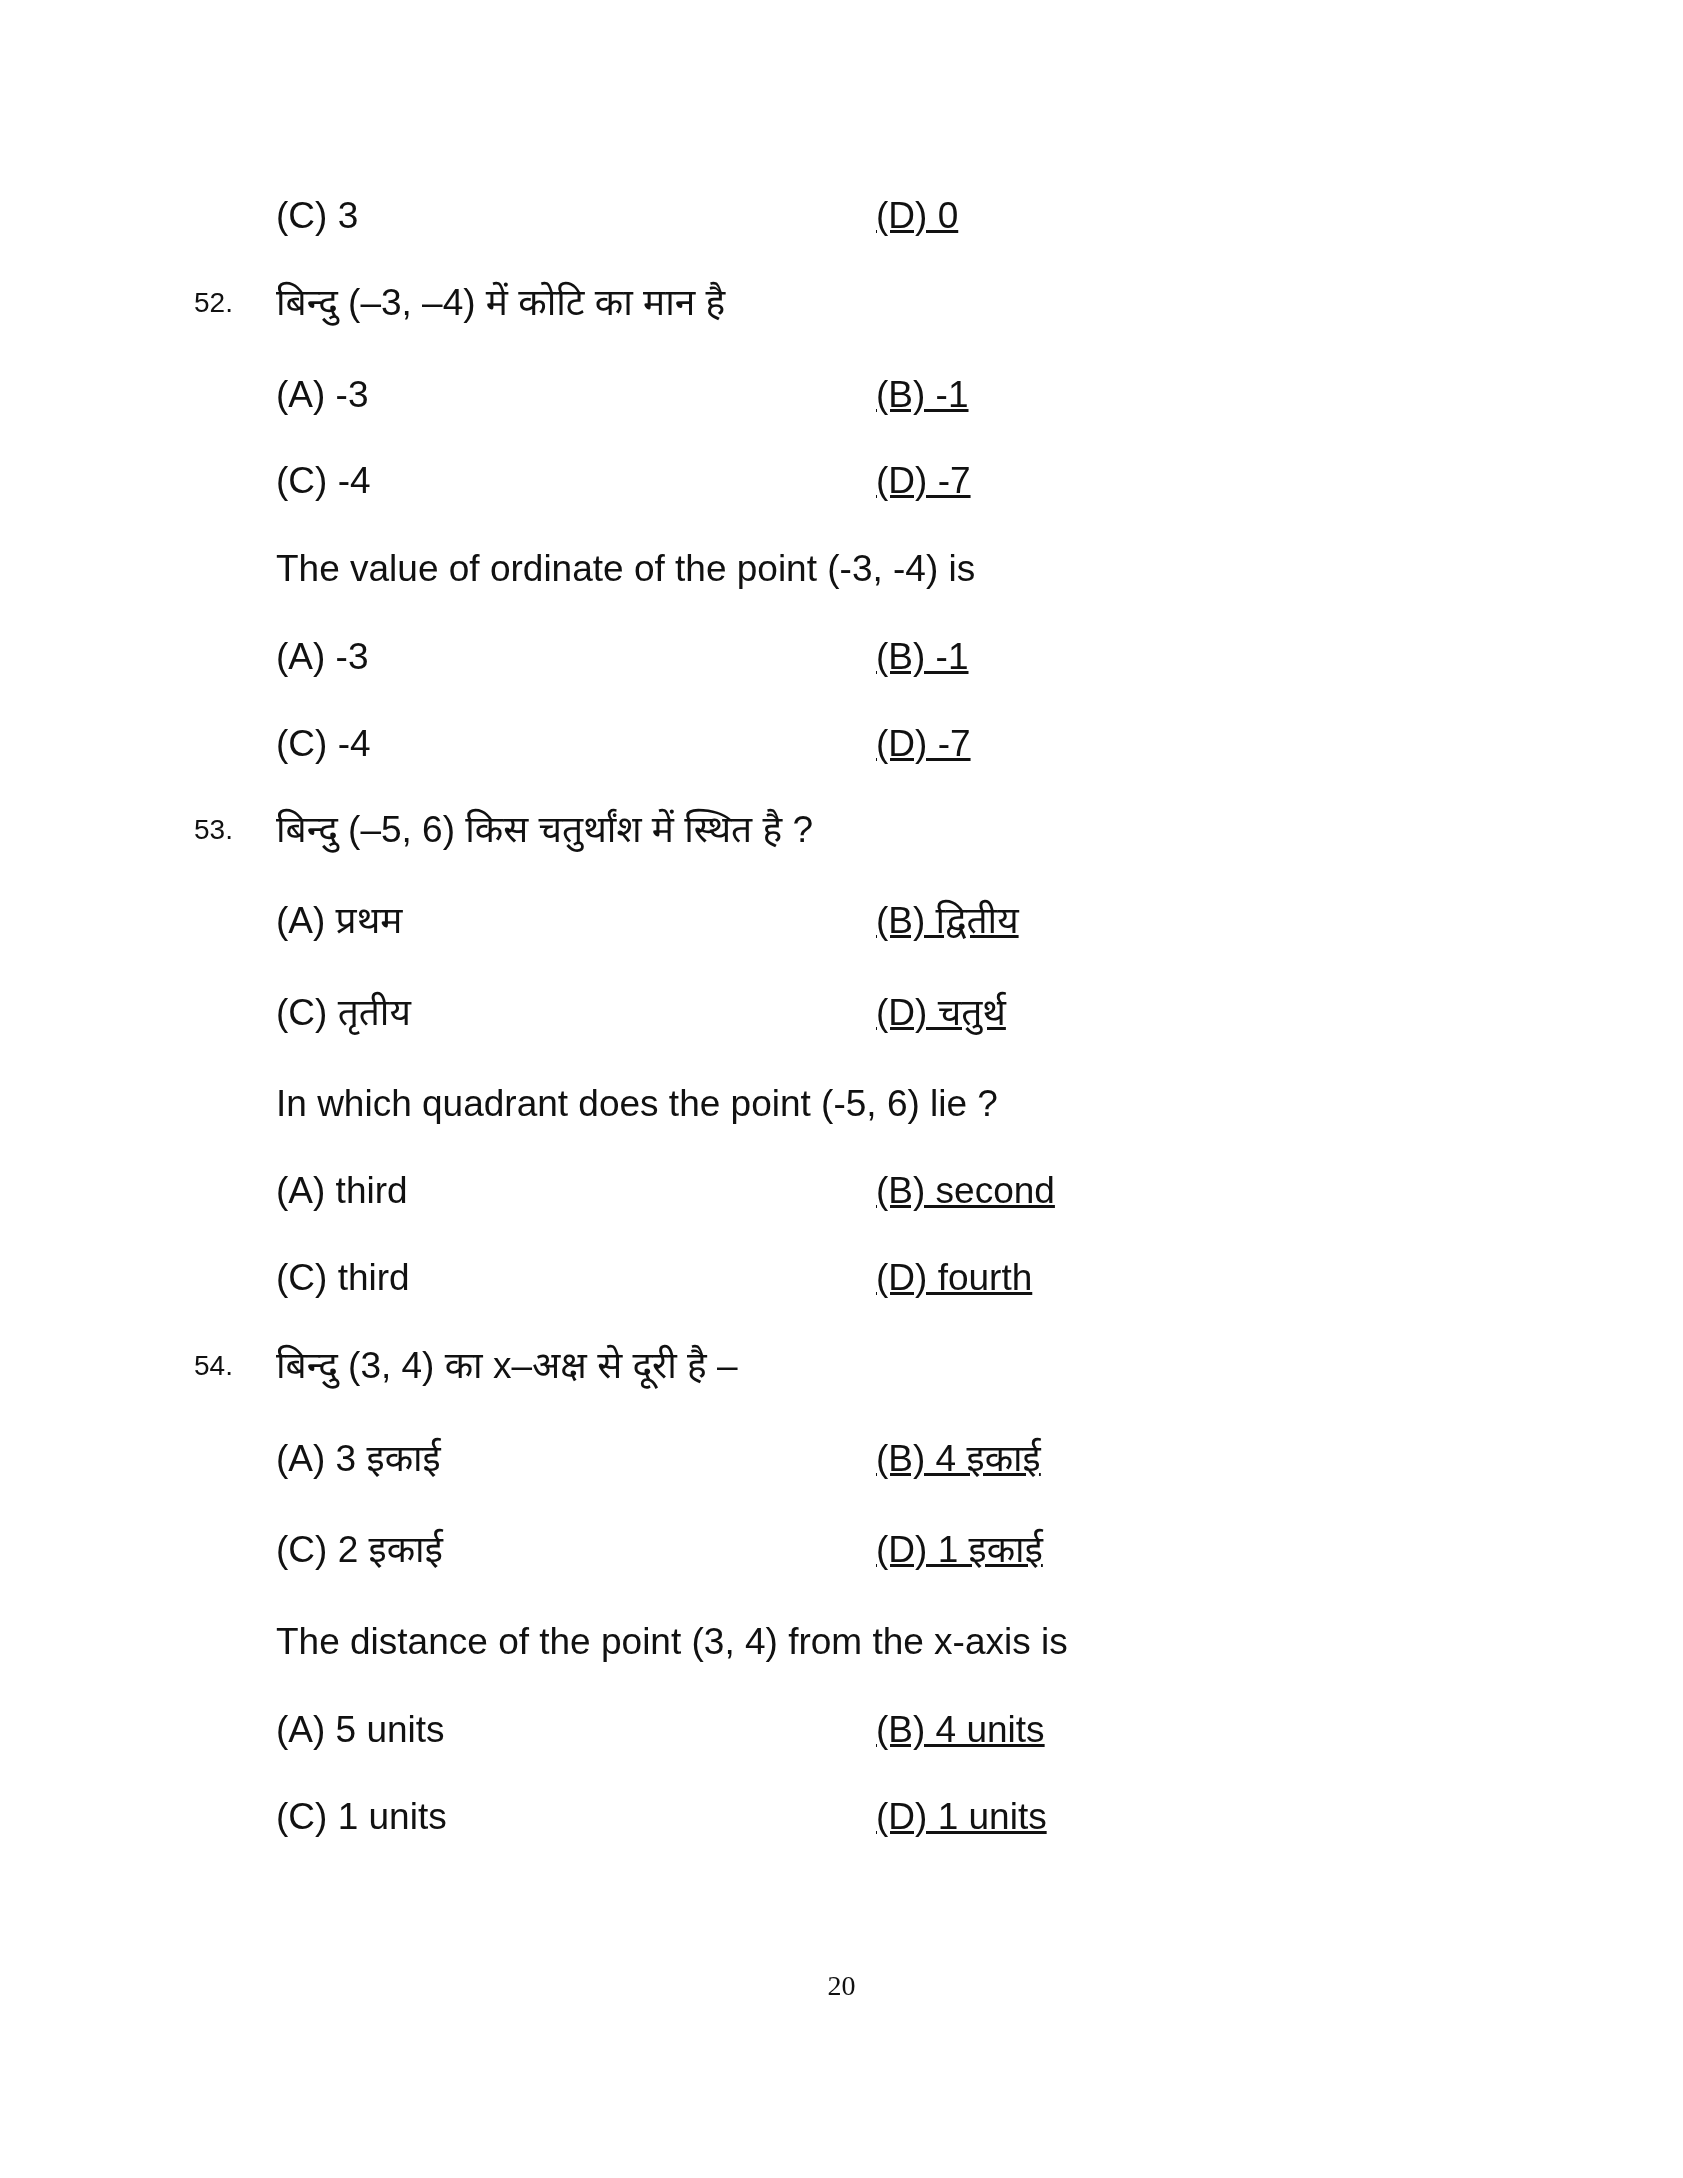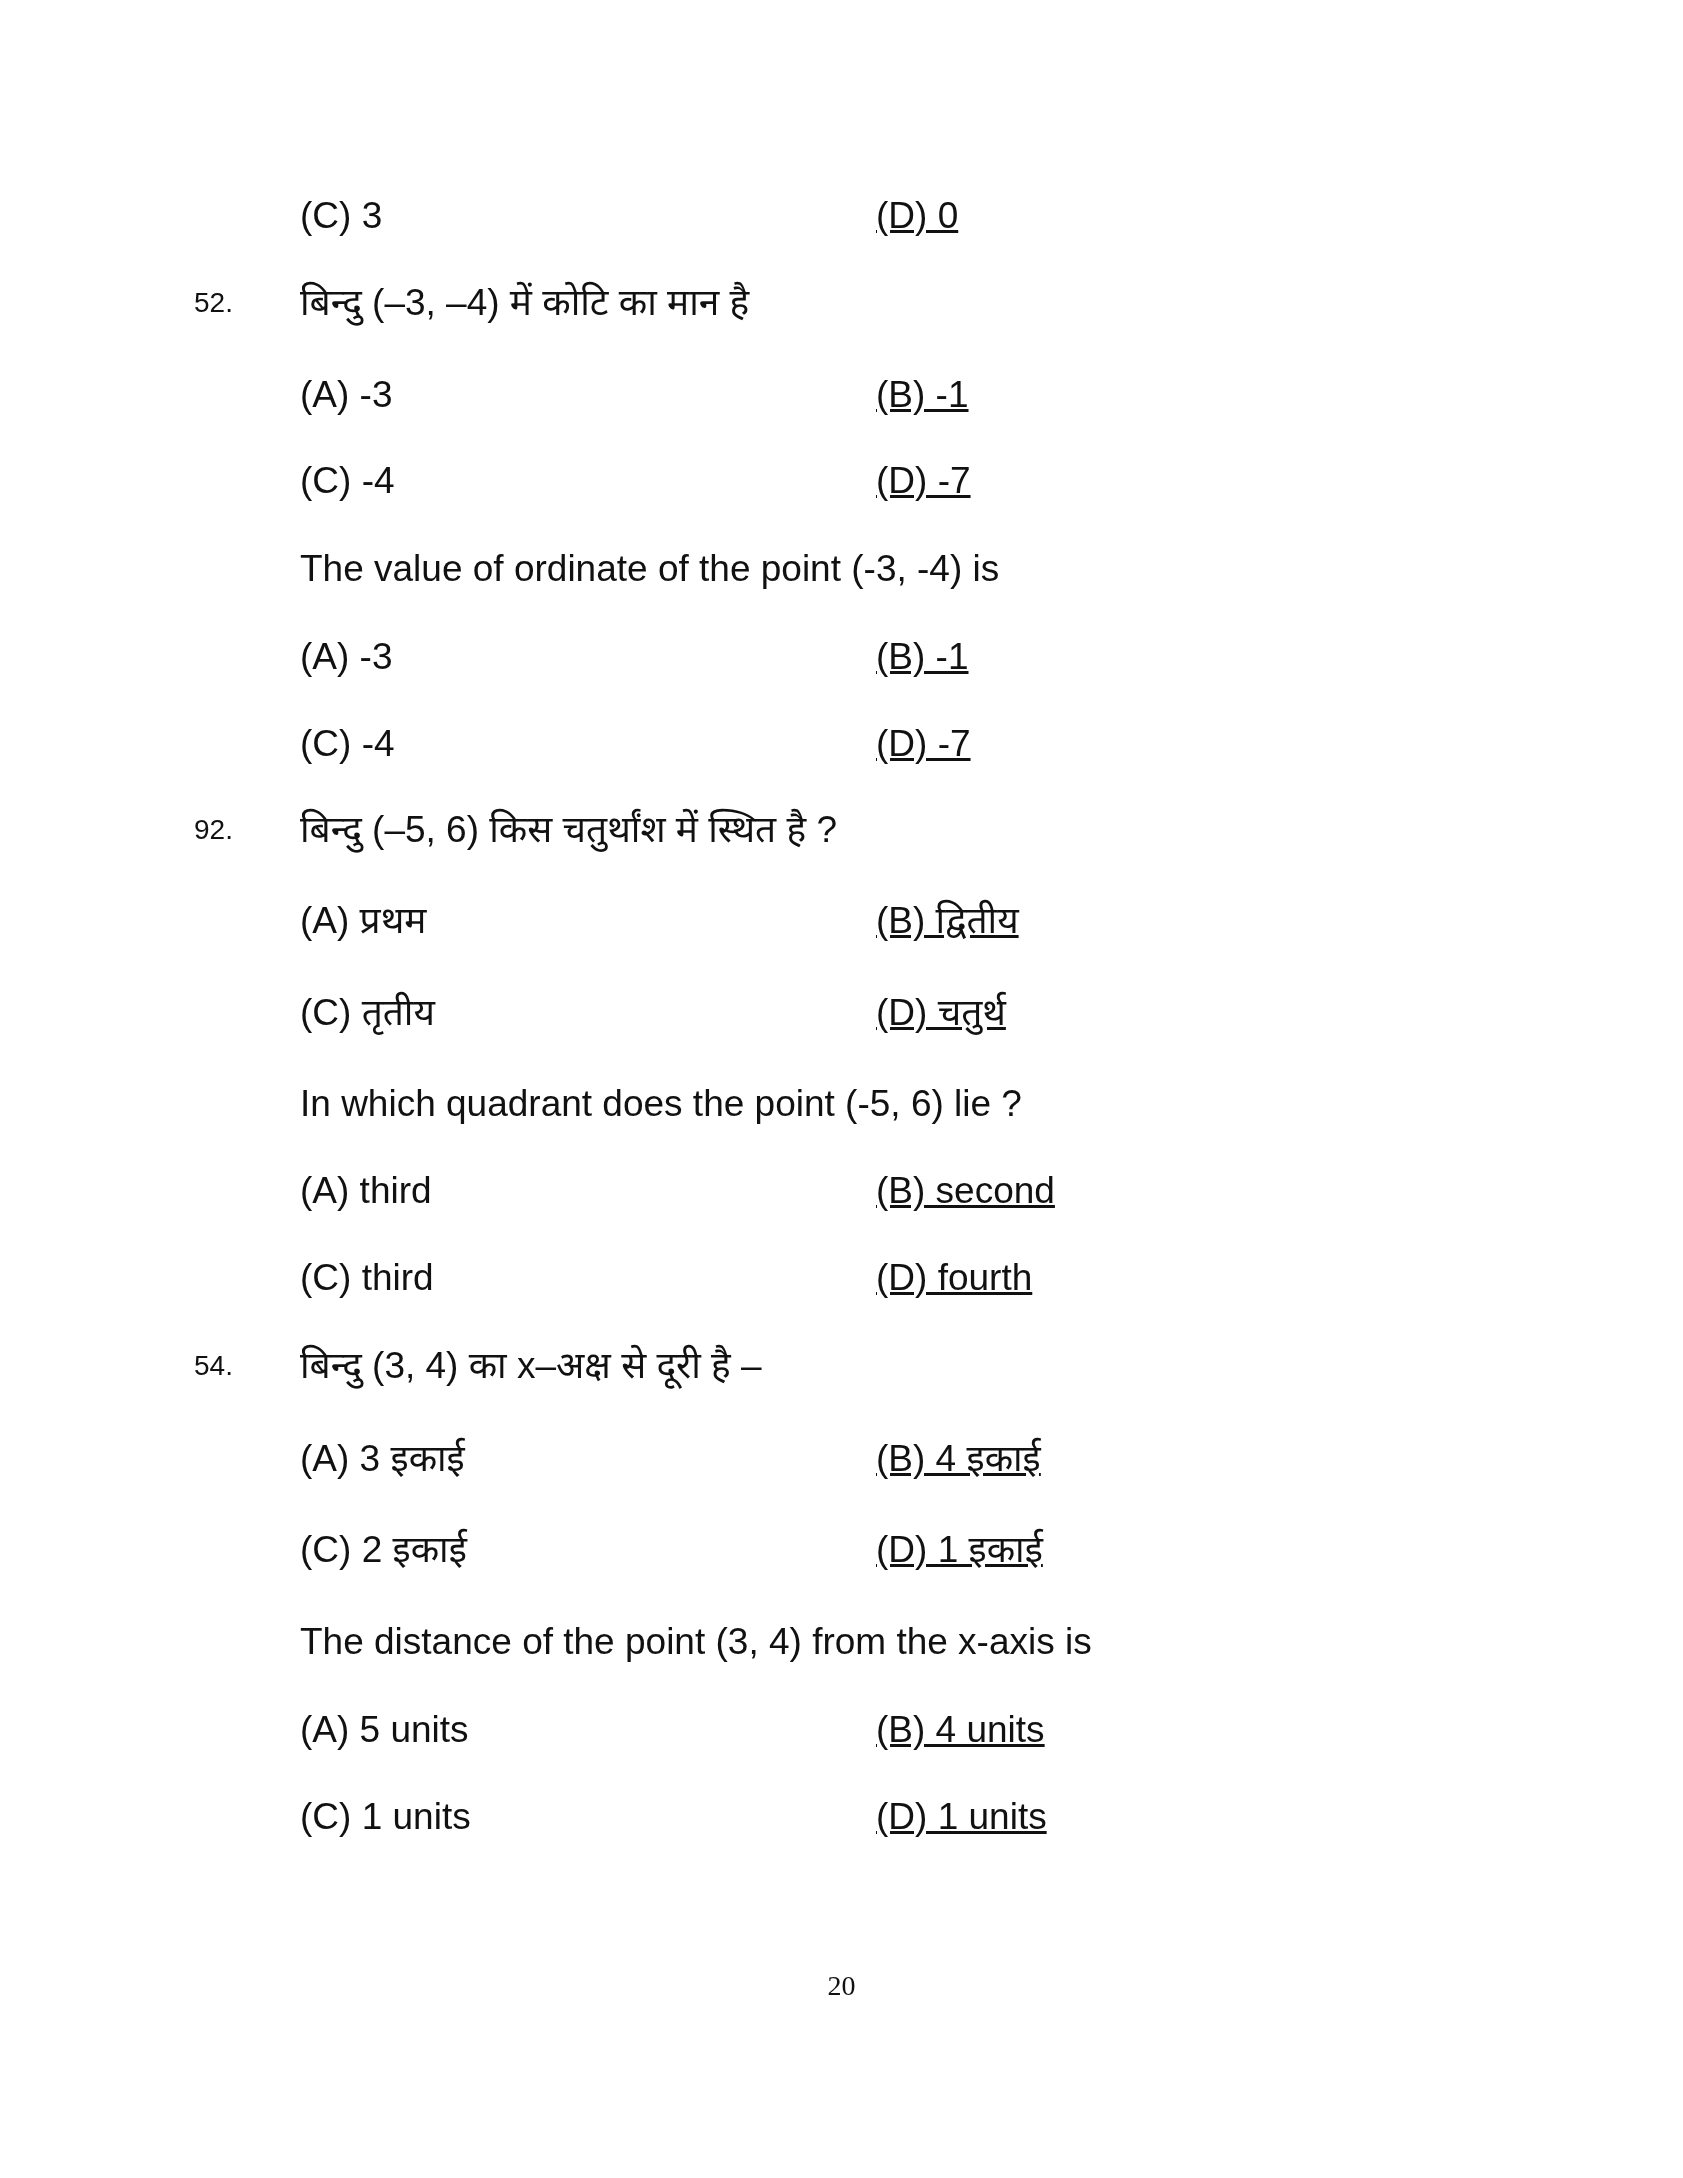--- a/index.html
+++ b/index.html
@@ -1,20 +1,20 @@
 <!DOCTYPE html>
 <html><head>
 <meta charset="utf-8">
 <style>
   html, body { margin:0; padding:0; background:#ffffff; }
   body { width:1683px; height:2178px; position:relative; overflow:hidden;
          font-family:"Liberation Sans", "DejaVu Sans", sans-serif; color:#111; }
   .line { position:absolute; font-size:37px; line-height:44px; white-space:nowrap; }
   .qnum { position:absolute; left:194px; font-size:28px; line-height:44px; }
-  .colA { left:300px;text-align:center; }
+  .colA { left:276px;text-align:center; }
   .colB { left:876px;text-decoration:underline; }
   .pagenum { position:absolute; left:0; width:1683px; text-align:center; top:1970px;
              font-family:"Liberation Serif", "DejaVu Serif", serif; font-size:28px; }
 </style>
 </head>
 <body>
 
 <div class="line colA" style="top:194px">(C) 3</div>
 <div class="line colB" style="top:194px">(D) 0</div>
 
@@ -23,21 +23,21 @@
 <div class="line colA" style="top:373px">(A) -3</div>
 <div class="line colB" style="top:373px">(B) -1</div>
 <div class="line colA" style="top:459px">(C) -4</div>
 <div class="line colB" style="top:459px">(D) -7</div>
 <div class="line colA" style="top:547px">The value of ordinate of the point (-3, -4) is</div>
 <div class="line colA" style="top:635px">(A) -3</div>
 <div class="line colB" style="top:635px">(B) -1</div>
 <div class="line colA" style="top:722px">(C) -4</div>
 <div class="line colB" style="top:722px">(D) -7</div>
 
-<div class="qnum" style="top:808px">92.</div>
+<div class="qnum" style="top:808px">53.</div>
 <div class="line colA" style="top:808px">बिन्दु (–5, 6) किस चतुर्थांश में स्थित है ?</div>
 <div class="line colA" style="top:899px">(A) प्रथम</div>
 <div class="line colB" style="top:899px">(B) द्वितीय</div>
 <div class="line colA" style="top:991px">(C) तृतीय</div>
 <div class="line colB" style="top:991px">(D) चतुर्थ</div>
 <div class="line colA" style="top:1082px">In which quadrant does the point (-5, 6) lie ?</div>
 <div class="line colA" style="top:1169px">(A) third</div>
 <div class="line colB" style="top:1169px">(B) second</div>
 <div class="line colA" style="top:1256px">(C) third</div>
 <div class="line colB" style="top:1256px">(D) fourth</div>

